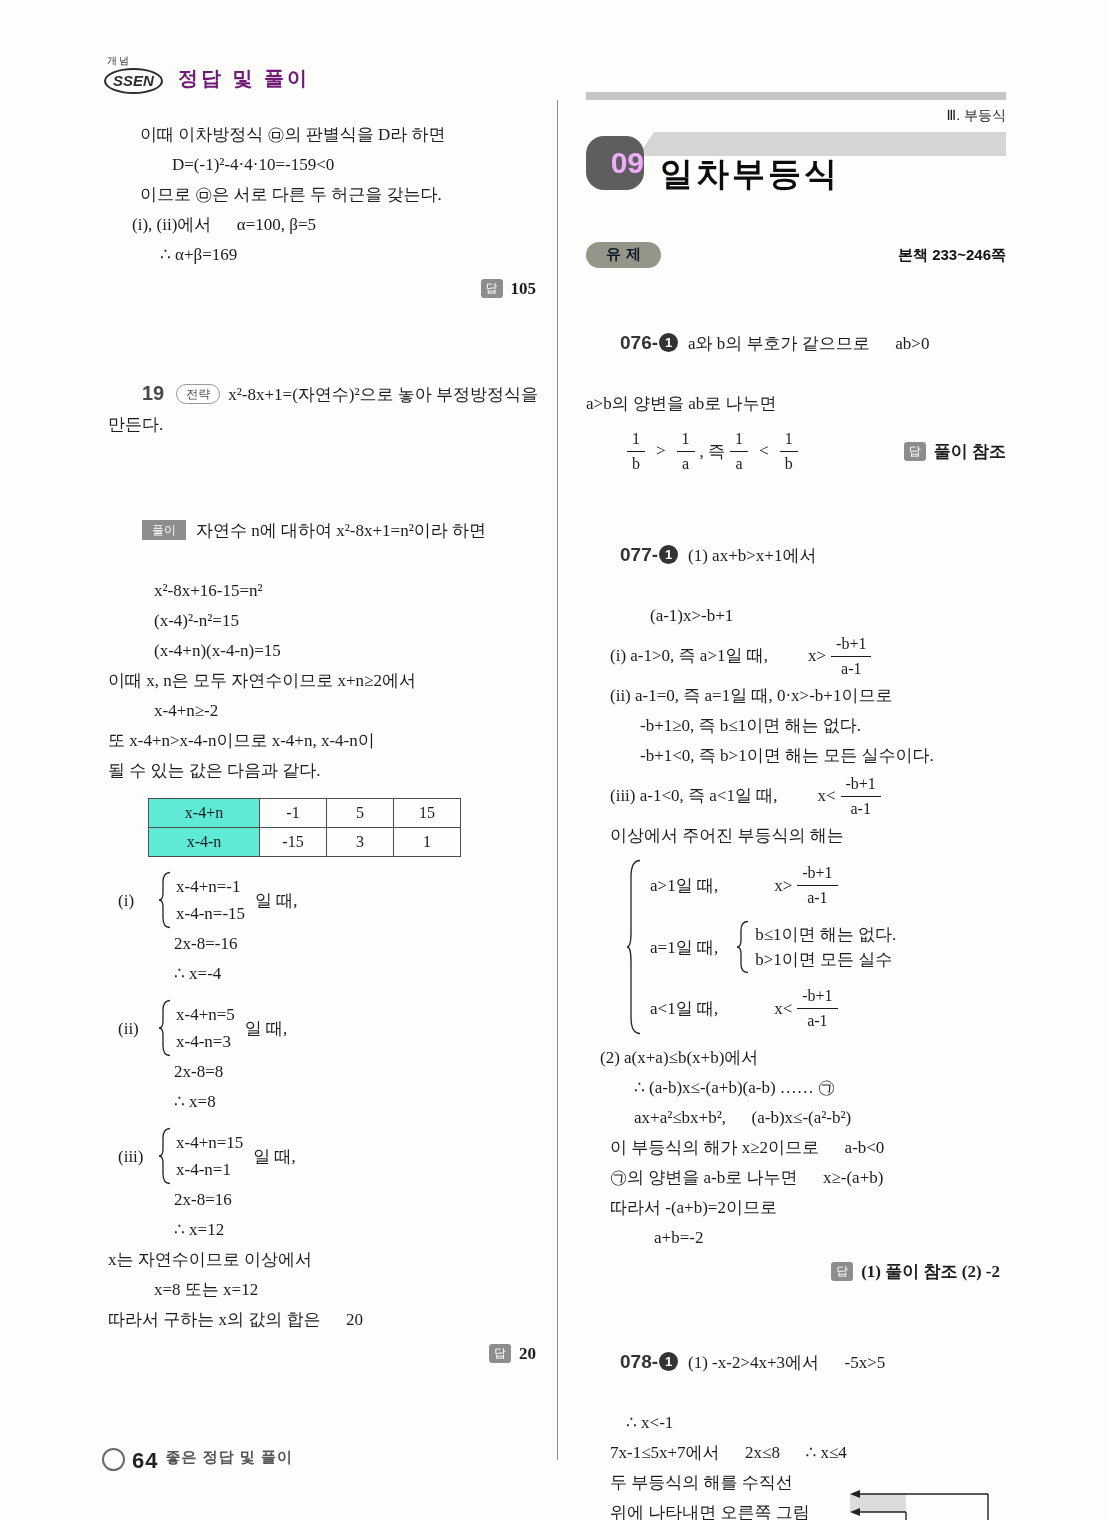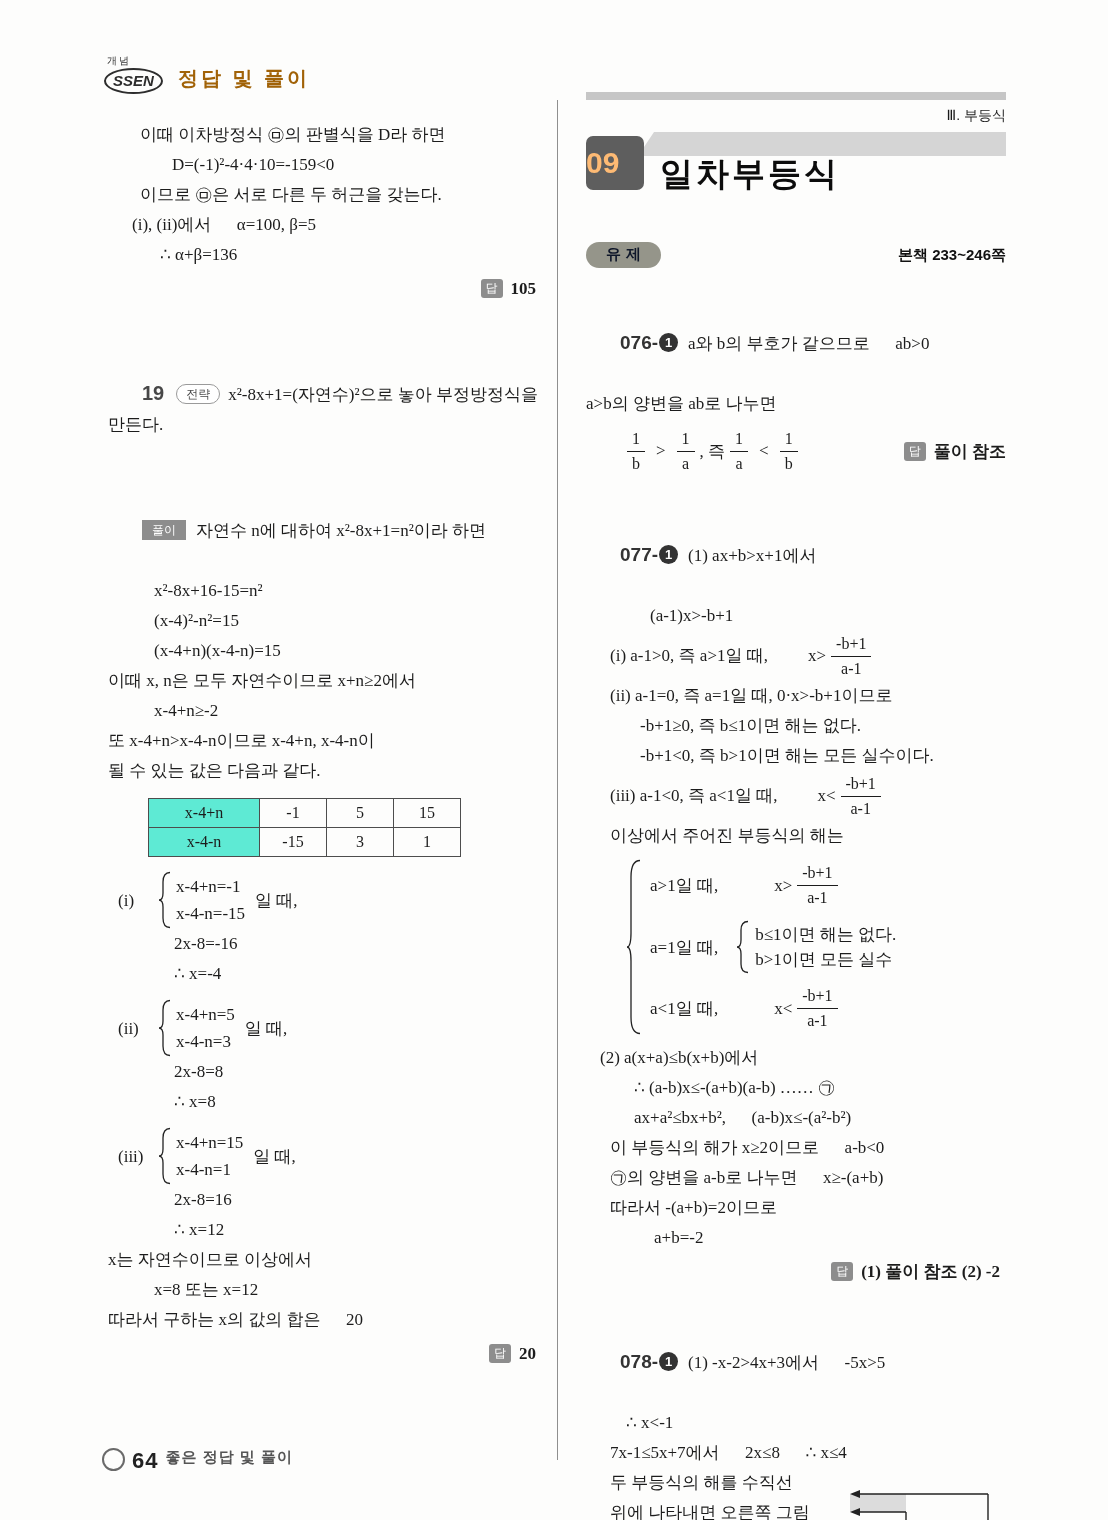--- a/index.html
+++ b/index.html
@@ -6,21 +6,21 @@
   .page{position:relative;width:1108px;height:1520px;background:#fdfdfc;margin:0 auto;
         font-family:"Liberation Serif","DejaVu Serif",serif;color:#1c1c1c;font-size:17px;overflow:hidden;}
 
   
   .hd{position:absolute;left:104px;top:54px;display:flex;align-items:flex-end;gap:12px;
       font-family:"Liberation Sans","DejaVu Sans",sans-serif;}
   .logo{position:relative;width:62px;height:40px;}
   .logo-top{position:absolute;top:0;left:3px;font-size:10px;color:#333;letter-spacing:2px;}
   .logo-main{position:absolute;bottom:0;left:0;border:2px solid #2d2d2d;border-radius:50%;
              padding:2px 7px 3px;font-weight:bold;font-style:italic;font-size:15px;color:#2d2d2d;}
-  .hd-title{font-size:20px;font-weight:bold;color:#a16207;letter-spacing:3px;padding-bottom:2px;}
+  .hd-title{font-size:20px;font-weight:bold;color:#701a75;letter-spacing:3px;padding-bottom:2px;}
 
   .divider-v{position:absolute;left:557px;top:100px;width:1px;height:1360px;background:#8f8f8f;}
 
   
   .col-left{position:absolute;left:108px;top:120px;width:434px;}
   .col-right{position:absolute;left:586px;top:92px;width:420px;}
 
   .line{line-height:30px;min-height:30px;white-space:pre-wrap;}
   .i10{padding-left:10px;} .i14{padding-left:14px;} .i24{padding-left:24px;} .i32{padding-left:32px;} .i36{padding-left:36px;}
   .i40{padding-left:40px;} .i46{padding-left:46px;}
@@ -75,23 +75,23 @@
   .op{margin:0 6px;}
   .ans-inline{margin-left:auto;white-space:nowrap;}
 
   
   .chap-strip{height:8px;background:#c6c6c6;}
   .chap-section{text-align:right;font-family:"Liberation Sans",sans-serif;font-size:14px;
                 color:#1a1a1a;line-height:22px;margin-top:4px;}
   .chap{position:relative;height:72px;margin-top:2px;}
   .chap-band{position:absolute;left:52px;right:0;top:4px;height:24px;background:#d5d5d5;
              clip-path:polygon(16px 0,100% 0,100% 100%,0 100%);}
-  .chap-num{position:absolute;left:0;top:8px;width:58px;height:54px;background:#5e5e5e;color:#fdba74;
-            font-family:"Liberation Sans",sans-serif;font-weight:bold;font-size:30px;text-align:left;
-            line-height:54px;border-radius:7px;}
+  .chap-num{position:absolute;left:0;top:8px;width:58px;height:54px;background:#5e5e5e;color:#f0abfc;
+            font-family:"Liberation Sans",sans-serif;font-weight:bold;font-size:30px;text-align:right;
+            line-height:54px;border-radius:18px;}
   .chap-title{position:absolute;left:74px;top:24px;font-size:33px;font-weight:bold;
               font-family:"Liberation Sans",sans-serif;letter-spacing:3px;color:#0c0c0c;}
   .yuje-row{display:flex;align-items:center;margin-top:42px;}
   .yuje-pill{background:#95958a;color:#0f172a;font-family:"Liberation Sans",sans-serif;font-size:15px;
              font-weight:bold;letter-spacing:5px;padding:3px 15px 4px 20px;border-radius:16px;}
   .yuje-ref{margin-left:auto;font-family:"Liberation Sans",sans-serif;font-size:15px;
             font-weight:bold;color:#111;}
 
   .rprob{margin-top:30px;}
 
@@ -129,21 +129,21 @@
   </div>
 
   <div class="divider-v"></div>
 
   <div class="col-left">
 
     <div class="line i32">이때 이차방정식 ㉤의 판별식을 D라 하면</div>
     <div class="line i64">D=(-1)²-4·4·10=-159&lt;0</div>
     <div class="line i32">이므로 ㉤은 서로 다른 두 허근을 갖는다.</div>
     <div class="line i24">(i), (ii)에서      α=100, β=5</div>
-    <div class="line i52">∴ α+β=136</div>
+    <div class="line i52">∴ α+β=169</div>
     <div class="ans-line">
       <span class="ans-badge">답</span><span class="ans-text">105</span>
     </div>
 
     <div style="margin-top:44px;">
       <div class="line">
         <span class="pnum">19</span><span class="pill-outline">전략</span><span>x²-8x+1=(자연수)²으로 놓아 부정방정식을 만든다.</span>
       </div>
 
       <div class="line" style="margin-top:16px;">

